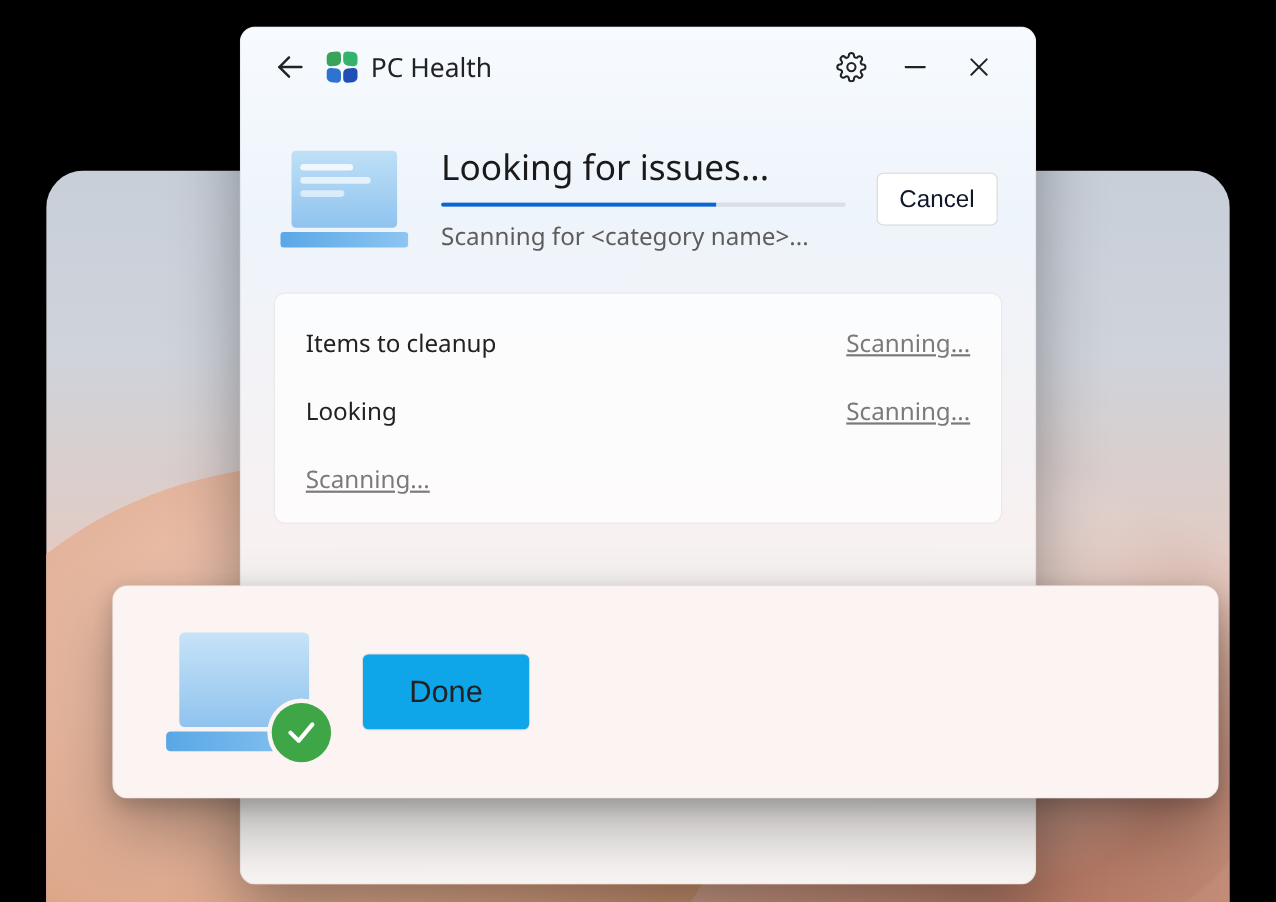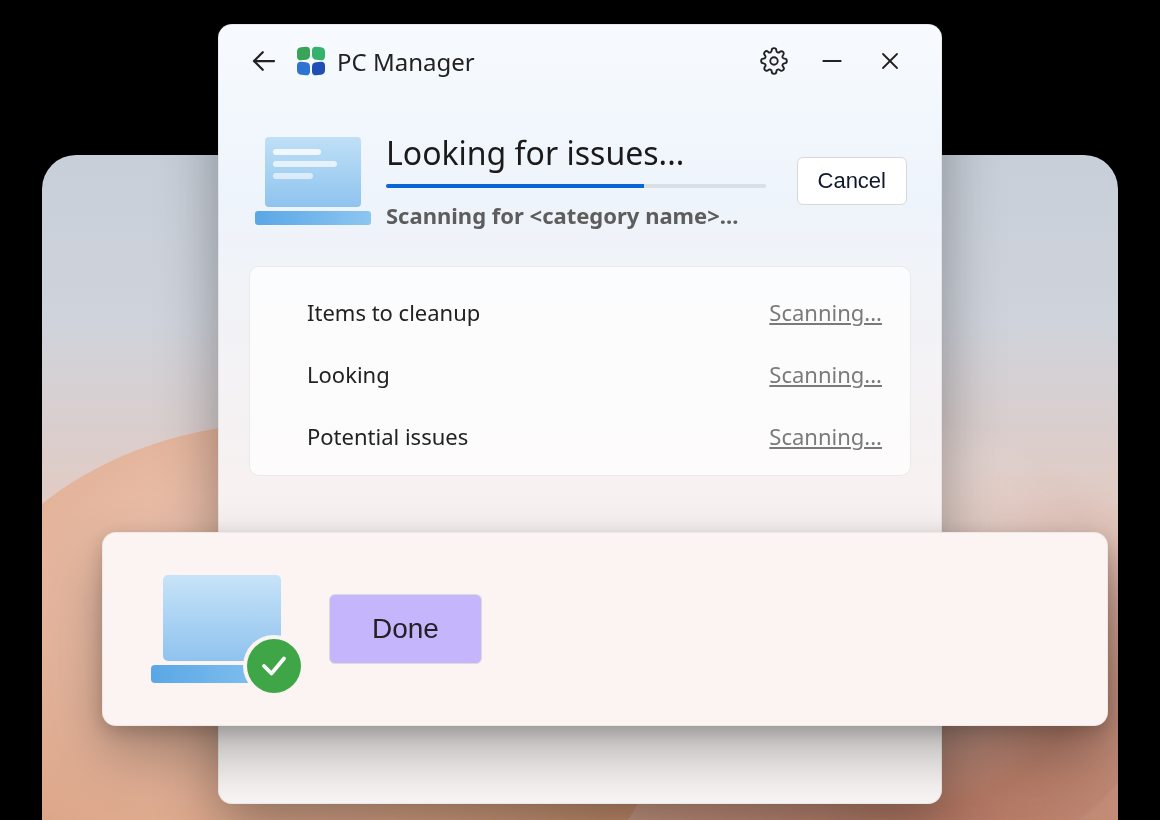--- a/index.html
+++ b/index.html
@@ -81,21 +81,21 @@
   .app-logo span { position:absolute; width:13px; height:13px; border-radius:4px; }
   .app-logo .tl { left:0; top:0; background:#3aa35a; transform:skewY(-6deg);}
   .app-logo .tr { right:0; top:0; background:#35b36e; transform:skewY(6deg);}
   .app-logo .bl { left:0; bottom:0; background:#2f73d1; transform:skewY(6deg);}
   .app-logo .br { right:0; bottom:0; background:#1f4fb5; transform:skewY(-6deg);}
 
   
   .scan-head {
     display: flex;
     align-items: center;
-    gap: 13px;
+    gap: 28px;
     padding: 34px 34px 26px 34px;
   }
   .laptop-icon {
     width: 120px; flex:none;
   }
   .scan-texts { flex:1; min-width:0; }
   .scan-title { font-size: 32px; font-weight: 400; color:#1a1a1a; }
   .progress {
     margin-top: 10px;
     width: 100%; max-width: 380px;
@@ -106,21 +106,20 @@
     position:relative;
   }
   .progress > i {
     display:block; height:100%;
     background:#0a66d6;
   }
   .scan-sub {
     margin-top: 12px;
     font-size: 22px;
     color:#5d5d5d;
-    font-weight:bold;
   }
   .cancel-btn {
     flex:none;
     font-size: 22px;
     color:#0f172a;
     background:#fff;
     border:1px solid #d8d8d8;
     border-radius:6px;
     padding: 10px 20px;
     cursor:pointer;
@@ -131,21 +130,20 @@
     margin: 10px 30px 0 30px;
     background: rgba(255,255,255,0.72);
     border:1px solid rgba(0,0,0,0.07);
     border-radius:10px;
     padding: 14px 26px 8px 26px;
   }
   .cat-row{
     display:flex; justify-content:space-between; 
     padding: 16px 2px;
     font-size:22px;
-    margin-left:29px;
   }
   .cat-row .name{ color:#222; }
   .cat-row .status{ color:#7a7a7a;text-decoration:underline; }
 
   
   .banner{
     position:absolute;
     left: 102px;
     right: 52px;
     top: 532px;
@@ -167,21 +165,21 @@
     display:flex;align-items:center;justify-content:center;
     box-shadow:0 0 0 4px #fbf4f2;
   }
   .banner-texts{ flex:1; }
   .banner-title{ font-size:34px; color:#1a1a1a; }
   .banner-sub{ font-size:24px; color:#6a6a6a; margin-top:8px;}
   .done-btn{
     flex:none;
     font-size:28px;
     color:#222;
-    background:#c4b5fd;
+    background:#0ea5e9;
     border:1px solid #dcdcdc;
     border-radius:6px;
     padding: 18px 42px;
     cursor:pointer;
   }
 
   svg { display:block; }
 </style>
 </head>
 <body>
@@ -198,21 +196,21 @@
       </svg>
     </div>
 
     <div class="title-cluster">
       <div class="app-logo">
         <span class="tl"></span>
           <span class="tr"></span>
           <span class="bl"></span>
           <span class="br"></span>
       </div>
-      <div class="app-title">PC Manager</div>
+      <div class="app-title">PC Health</div>
     </div>
 
     <div class="spacer"></div>
 
     <div class="tb-btn">
       <svg width="28" height="28" viewBox="0 0 24 24" fill="none" stroke="#222" stroke-width="1.6" stroke-linecap="round" stroke-linejoin="round">
         <circle cx="12" cy="12" r="3.2"></circle>
         <path d="M19.4 15a1.7 1.7 0 0 0 .34 1.87l.06.06a2 2 0 1 1-2.83 2.83l-.06-.06a1.7 1.7 0 0 0-1.87-.34 1.7 1.7 0 0 0-1 1.56V21a2 2 0 1 1-4 0v-.09a1.7 1.7 0 0 0-1-1.56 1.7 1.7 0 0 0-1.87.34l-.06.06a2 2 0 1 1-2.83-2.83l.06-.06A1.7 1.7 0 0 0 4.6 15a1.7 1.7 0 0 0-1.56-1H3a2 2 0 1 1 0-4h.09A1.7 1.7 0 0 0 4.6 9a1.7 1.7 0 0 0-.34-1.87l-.06-.06A2 2 0 1 1 7.03 4.2l.06.06A1.7 1.7 0 0 0 9 4.6a1.7 1.7 0 0 0 1-1.56V3a2 2 0 1 1 4 0v.09c0 .67.39 1.27 1 1.51a1.7 1.7 0 0 0 1.87-.34l.06-.06a2 2 0 1 1 2.83 2.83l-.06.06A1.7 1.7 0 0 0 19.4 9c.24.61.84 1 1.51 1H21a2 2 0 1 1 0 4h-.09a1.7 1.7 0 0 0-1.51 1z"></path>
       </svg>
     </div>
@@ -262,21 +260,20 @@
   <div class="cat-card">
     <div class="cat-row">
       <span class="name">Items to cleanup</span>
       <span class="status">Scanning...</span>
     </div>
     <div class="cat-row">
       <span class="name">Looking</span>
       <span class="status">Scanning...</span>
     </div>
     <div class="cat-row">
-      <span class="name">Potential issues</span>
       <span class="status">Scanning...</span>
     </div>
   </div>
 
 </div>
 
 <div class="banner">
   <div class="lap-wrap">
     <svg width="150" height="120" viewBox="0 0 150 120">
       <defs>

